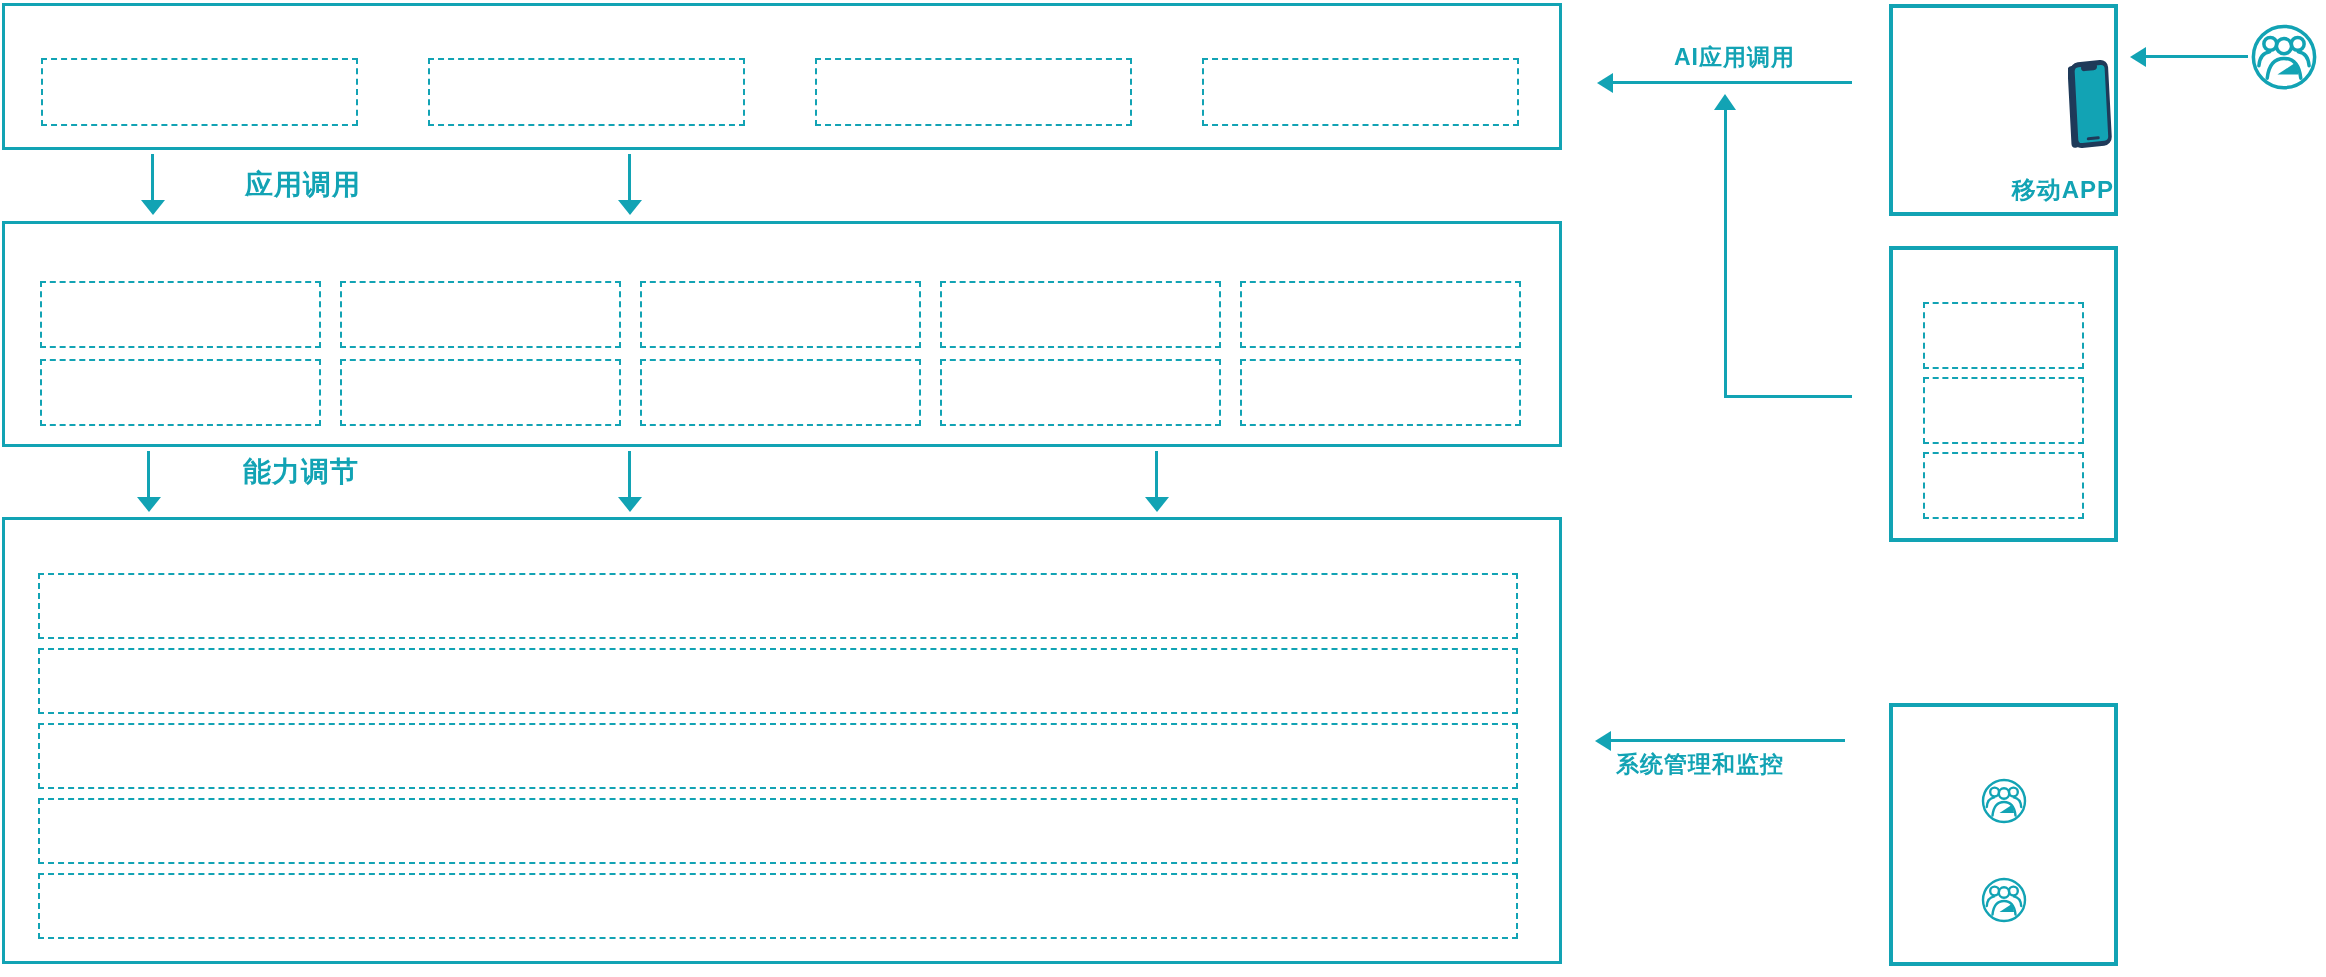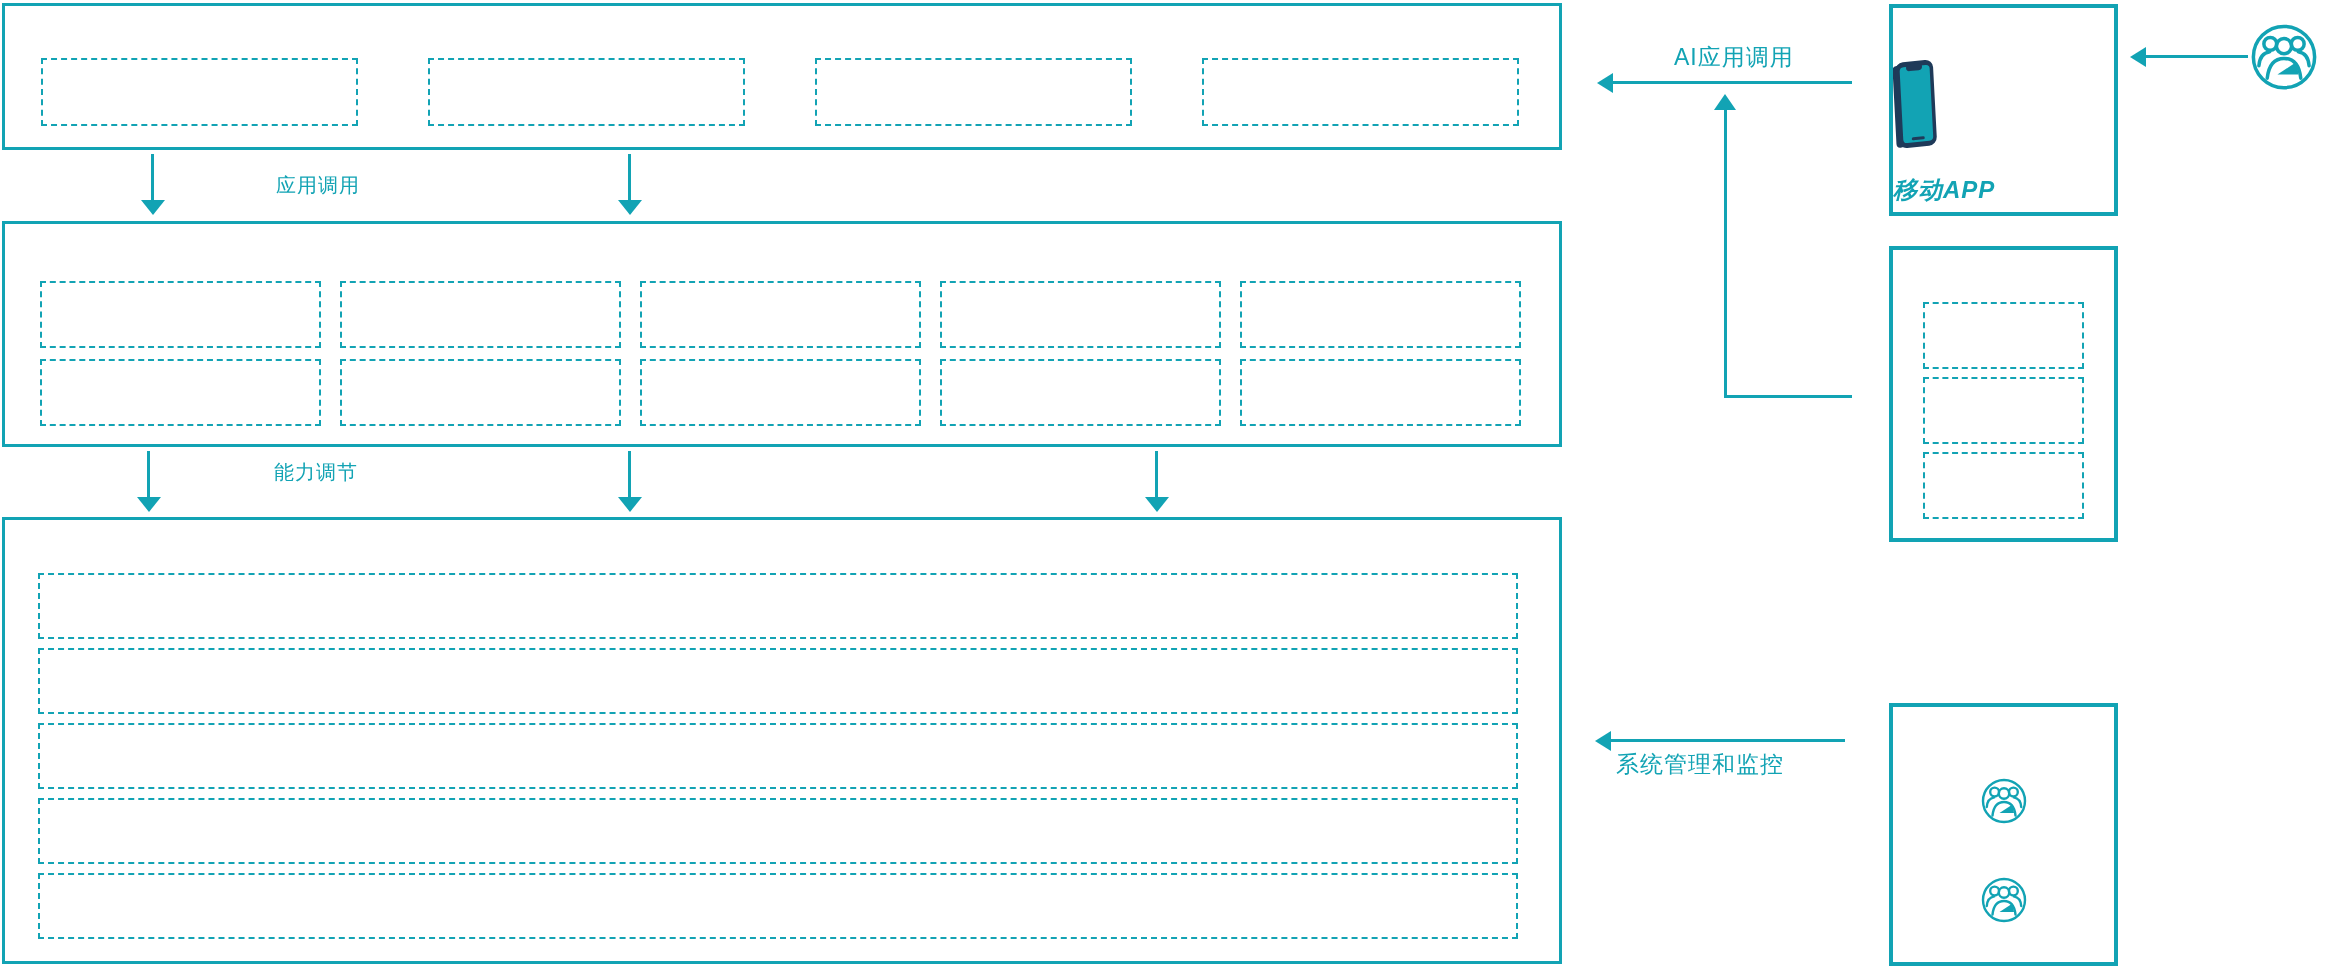--- a/index.html
+++ b/index.html
@@ -14,40 +14,40 @@
     position:relative;width:2326px;height:977px;background:var(--bg);overflow:hidden;
   }
   
   .container{position:absolute;border:3px solid var(--accent);background:var(--bg);}
   .c-top{left:2px;top:3px;width:1560px;height:147px;}
   .c-mid{left:2px;top:221px;width:1560px;height:226px;}
   .c-bot{left:2px;top:517px;width:1560px;height:447px;}
   
   .rbox{position:absolute;border:4px solid var(--accent);background:var(--bg);}
   .r-app{left:1889px;top:4px;width:229px;height:212px;padding-top:50px;
-         display:flex;flex-direction:column;align-items:flex-start;font-style:italic;}
+         display:flex;flex-direction:column;align-items:flex-end;}
   .r-gw{left:1889px;top:246px;width:229px;height:296px;
         padding:52px 30px 0 30px;display:flex;flex-direction:column;gap:8px;}
   .r-admin{left:1889px;top:703px;width:229px;height:263px;
         padding-top:70px;display:flex;flex-direction:column;align-items:center;gap:51px;}
   
   .slot{border:2px dashed var(--accent);background:var(--bg);}
   .row-l1{position:absolute;left:5px;top:52px;right:5px;display:flex;gap:70px;
           padding:0 35px 0 31px;height:68px;}
   .row-l1 .slot{flex:1;height:68px;}
   .grid-l2{position:absolute;left:5px;top:57px;right:5px;display:flex;flex-direction:column;gap:11px;}
   .row-l2{display:flex;gap:19px;padding:0 33px 0 30px;height:67px;}
   .row-l2 .slot{flex:1;height:67px;}
   .rows-l3{position:absolute;left:5px;top:53px;right:5px;display:flex;flex-direction:column;gap:9px;
            padding:0 36px 0 28px;}
   .rows-l3 .slot{height:66px;width:100%;}
   .r-gw .slot{height:67px;width:100%;}
   
-  .flabel{position:absolute;color:var(--accent);font-weight:normal;letter-spacing:1px;white-space:nowrap;}
-  .lab-24{font-size:20px;line-height:26px;margin-left:31px;}
+  .flabel{position:absolute;color:var(--accent);font-weight:bold;letter-spacing:1px;white-space:nowrap;}
+  .lab-24{font-size:28px;line-height:26px;}
   .lab-23{font-size:23px;line-height:25px;}
   .app-name{color:var(--accent);font-weight:bold;font-size:24px;line-height:28px;margin-top:24px;letter-spacing:1px;}
   
   .varrow{position:absolute;width:24px;height:61px;}
   .varrow .shaft{position:absolute;left:10px;top:0;width:3px;height:46px;background:var(--accent);}
   .varrow .head{position:absolute;left:0;top:46px;width:0;height:0;
     border-left:12px solid transparent;border-right:12px solid transparent;border-top:15px solid var(--accent);}
   
   .harrow{position:absolute;height:20px;}
   .harrow .shaft{position:absolute;left:15px;right:0;top:8px;height:3px;background:var(--accent);}

